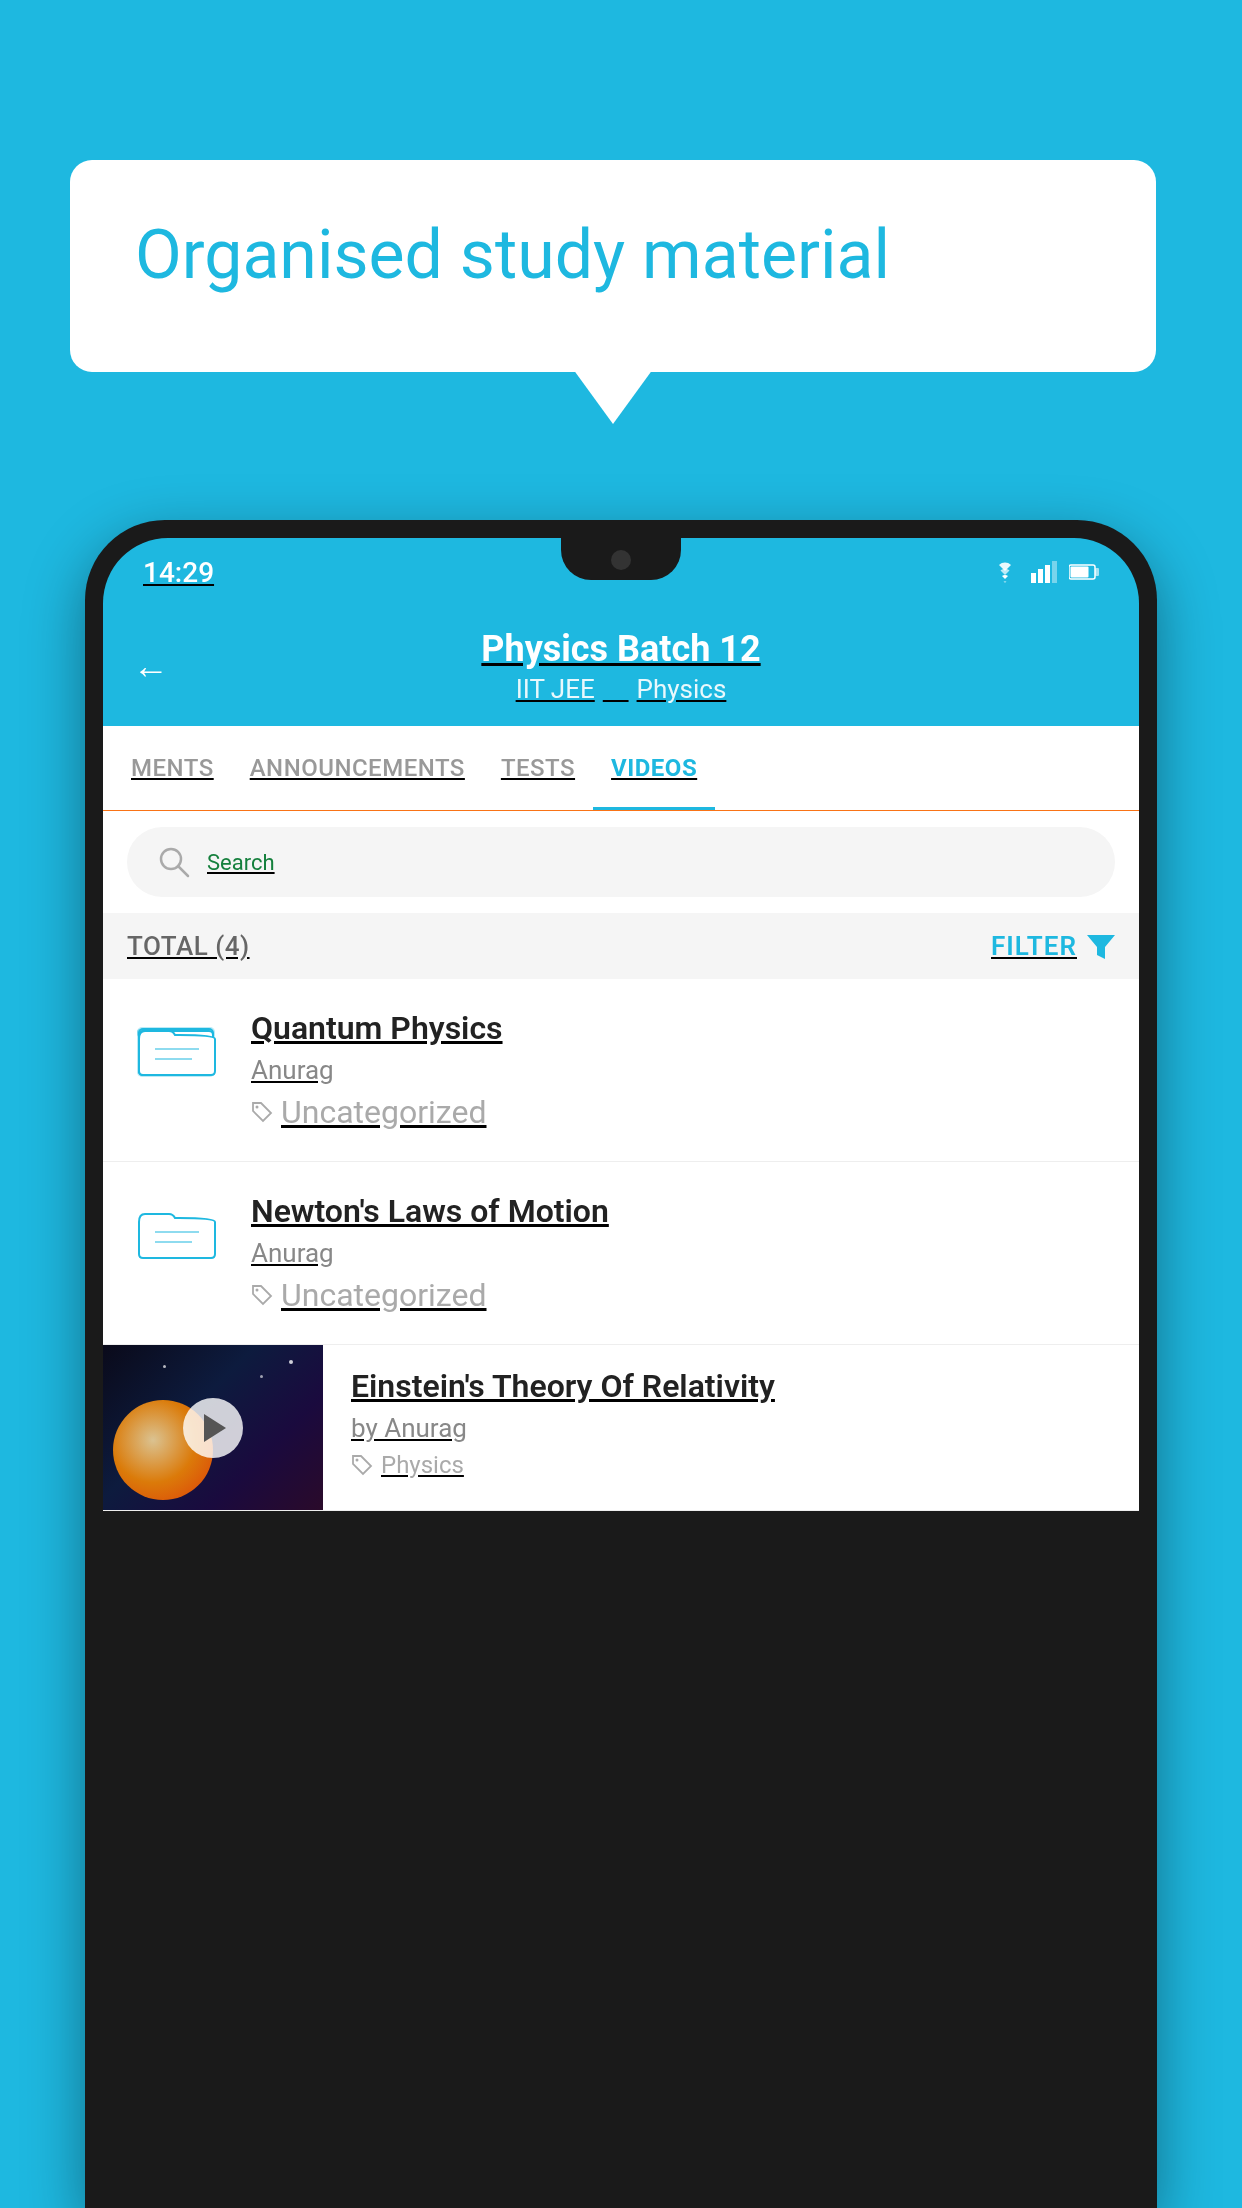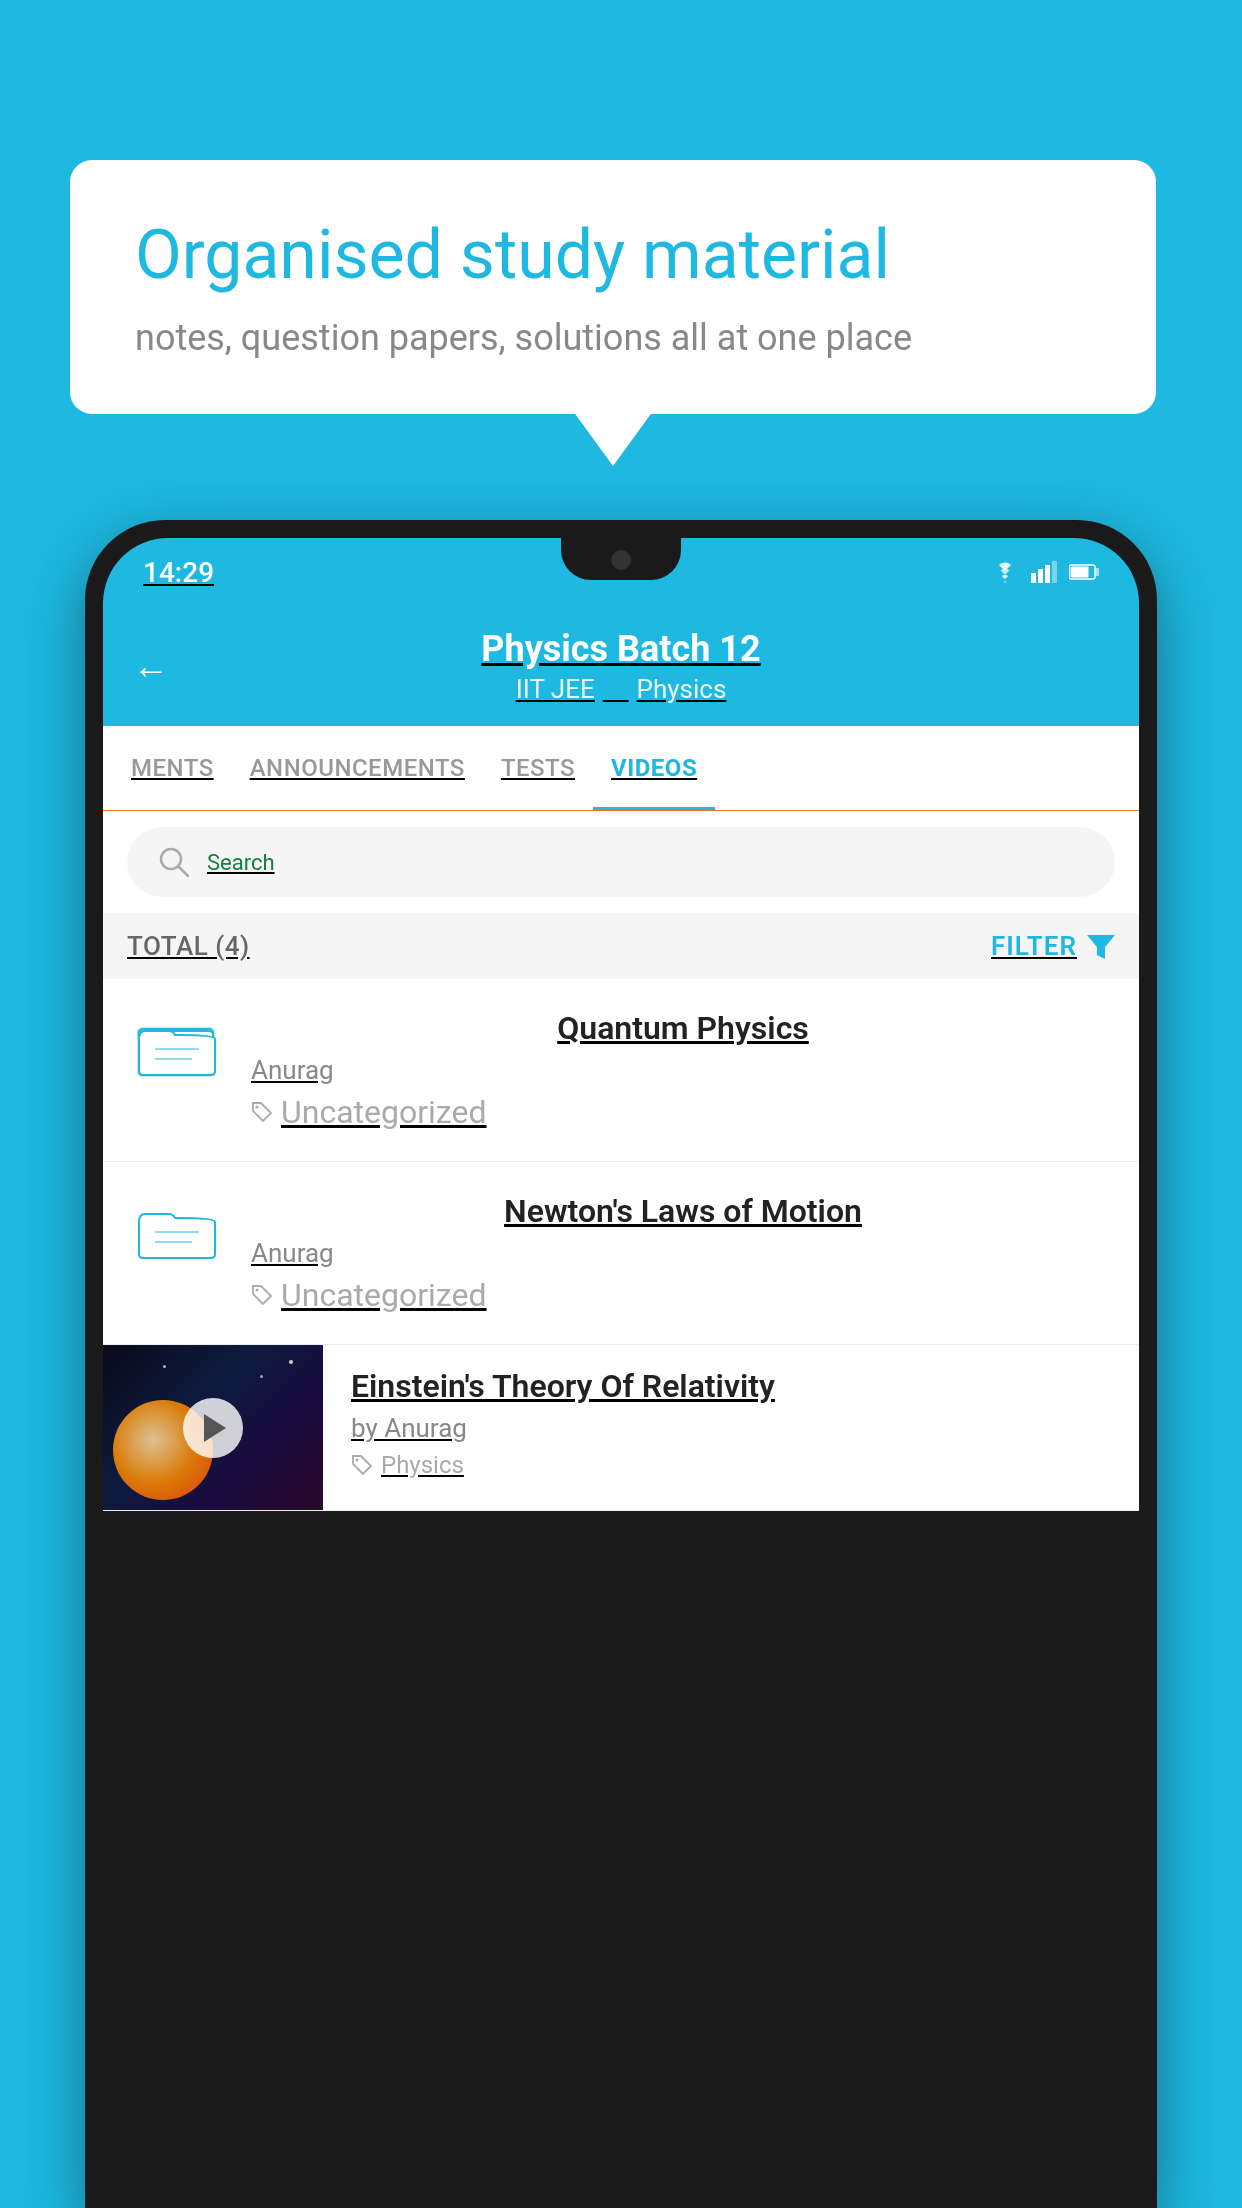--- a/index.html
+++ b/index.html
@@ -273,21 +273,20 @@
 
     .video-info {
       flex: 1;
     }
 
     .video-title {
       font-size: 32px;
       font-weight: 600;
       color: #222;
       margin-bottom: 8px;
-      text-align: center;
     }
 
     .video-author {
       font-size: 26px;
       color: #888;
       margin-bottom: 8px;
     }
 
     .video-tag {
       display: flex;
@@ -378,21 +377,20 @@
     }
   </style>
 </head>
 <body>
 
 <div style="width:1242px;height:2208px;background:#1eb8e0;position:relative;overflow:hidden;">
 
   <div class="speech-bubble-container">
     <div class="speech-bubble">
       <div class="bubble-title">Organised study material</div>
-      <div class="bubble-subtitle">notes, question papers, solutions all at one place</div>
     </div>
   </div>
 
   <div class="phone-frame">
     <div class="phone-inner">
 
       <div class="status-bar">
         <div class="notch">
           <div class="notch-camera"></div>
         </div>

